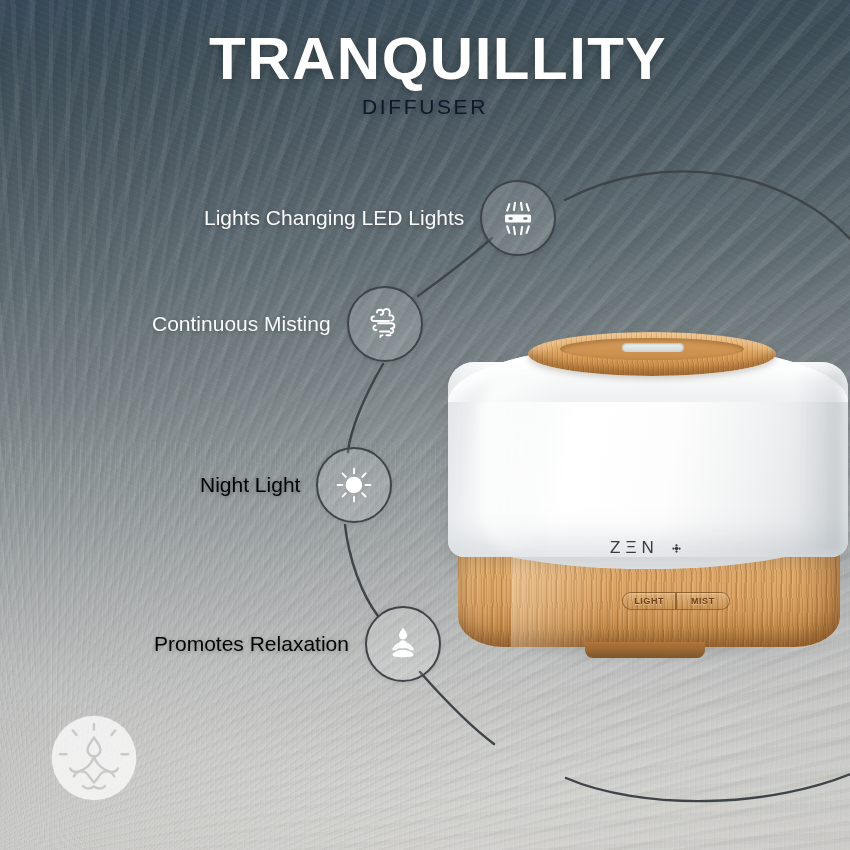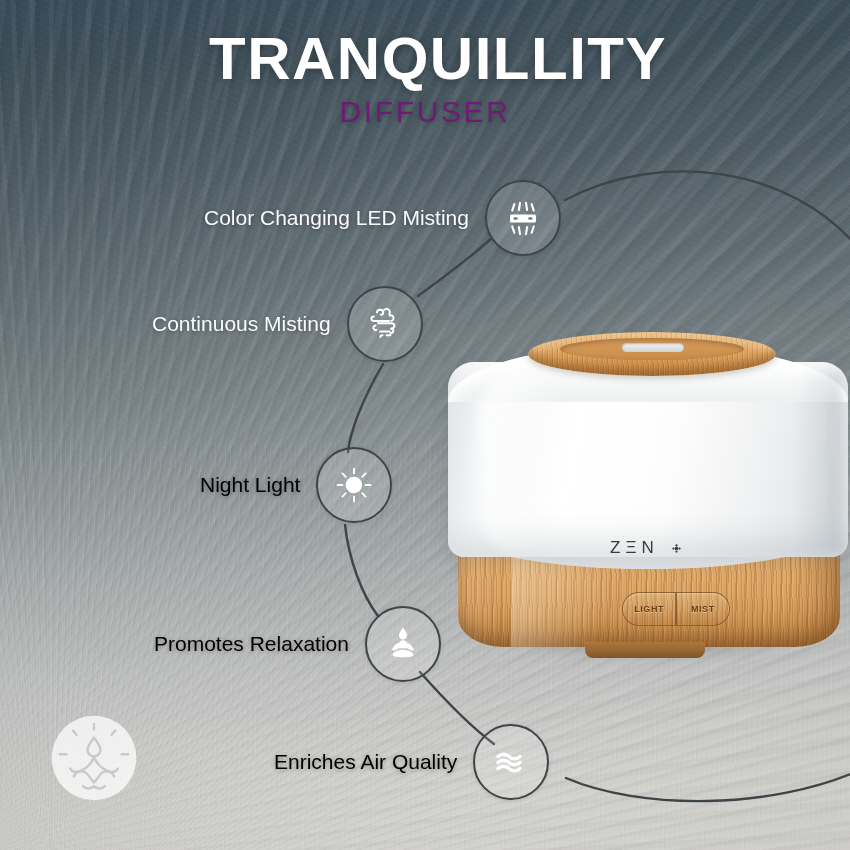--- a/index.html
+++ b/index.html
@@ -76,22 +76,22 @@
   
   .header { position:absolute; left:0; right:0; top:28px; text-align:center; }
   .title {
     font-size:60px; font-weight:700; letter-spacing:1.5px;
     color:#ffffff; line-height:1.02;
     text-shadow:0 2px 8px rgba(0,0,0,.28);
     margin-left:26px;
   }
   .subtitle {
     margin-top:6px;
-    font-size:30px; font-weight:400; letter-spacing:2.6px;
-    color:#701a75;
+    font-size:21px; font-weight:400; letter-spacing:2.6px;
+    color:#0f172a;
     text-shadow:0 1px 5px rgba(0,0,0,.25);
   }
 
   
   .arc { position:absolute; inset:0; }
 
   
   .product { position:absolute; left:410px; top:320px; width:470px; height:380px; }
 
   .shadow-ground {
@@ -203,21 +203,21 @@
   
   .brand {
     position:absolute; left:200px; top:218px;
     display:flex; align-items:center; gap:12px;
     font-size:17px; letter-spacing:5px; color:#3b3b3d; font-weight:400;
   }
   .brand-mark { width:9px; height:9px; margin-left:1px; }
 
   
   .ctrl {
-    position:absolute; left:212px; top:272px; width:108px; height:34px;
+    position:absolute; left:212px; top:272px; width:108px; height:18px;
     border-radius:17px;
     border:1.4px solid rgba(104,63,22,.62);
     display:flex; align-items:stretch;
     background:linear-gradient(180deg, rgba(255,236,204,.20), rgba(140,90,36,.12));
     box-shadow:inset 0 1px 2px rgba(255,240,212,.35);
   }
   .ctrl-btn {
     flex:1; display:flex; align-items:center; justify-content:center;
     font-size:9px; letter-spacing:.6px; color:#6a4017; font-weight:700;
     text-shadow:0 1px 0 rgba(255,235,200,.45);
@@ -309,21 +309,21 @@
     </div>
 
     <div class="ctrl">
       <div class="ctrl-btn">LIGHT</div>
       <div class="ctrl-div"></div>
       <div class="ctrl-btn">MIST</div>
     </div>
   </div>
 
   <div class="feature dark" style="left:204px; top:180px;">
-    <div class="feature-label">Color Changing LED Misting</div>
+    <div class="feature-label">Lights Changing LED Lights</div>
     <div class="icon-circle">
       <svg width="44" height="44" viewBox="0 0 44 44">
         <rect x="9" y="18.5" width="26" height="8" rx="1.6" fill="#ffffff"></rect>
         <rect x="12.5" y="21.3" width="4.2" height="2.4" rx="1.2" fill="#70787e"></rect>
         <rect x="27.3" y="21.3" width="4.2" height="2.4" rx="1.2" fill="#70787e"></rect>
         <g stroke="#ffffff" stroke-width="2.1" stroke-linecap="round">
           <line x1="13.4" y1="8.2" x2="11.2" y2="14.6"></line>
           <line x1="19.0" y1="6.9" x2="17.9" y2="14.0"></line>
           <line x1="25.0" y1="6.9" x2="26.1" y2="14.0"></line>
           <line x1="30.6" y1="8.2" x2="32.8" y2="14.6"></line>
@@ -383,30 +383,20 @@
       <svg width="44" height="44" viewBox="0 0 44 44">
         <path d="M22 5.5c2.6 3.4 4 5.9 4 7.9 0 2.3-1.8 4.1-4 4.1s-4-1.8-4-4.1c0-2 1.4-4.5 4-7.9z" fill="#ffffff"></path>
         <path d="M22 18.3c2.4 0 4.3 2 4.3 4.4v3.6h-8.6v-3.6c0-2.4 1.9-4.4 4.3-4.4z" fill="#ffffff"></path>
         <path d="M17.8 20.6c-2.6 1.3-5 3.5-6.4 6.1-.5 1 .1 2 1.2 1.8 2-.4 3.8-1.2 5.3-2.3z" fill="#ffffff"></path>
         <path d="M26.2 20.6c2.6 1.3 5 3.5 6.4 6.1.5 1-.1 2-1.2 1.8-2-.4-3.8-1.2-5.3-2.3z" fill="#ffffff"></path>
         <path d="M12.2 31.2c2.4-2.2 6-3.4 9.8-3.4s7.4 1.2 9.8 3.4c1.2 1.1.7 3-1 3.3-2.6.5-5.7.8-8.8.8s-6.2-.3-8.8-.8c-1.7-.3-2.2-2.2-1-3.3z" fill="#ffffff"></path>
       </svg>
     </div>
   </div>
 
-  <div class="feature" style="left:274px; top:724px;">
-    <div class="feature-label">Enriches Air Quality</div>
-    <div class="icon-circle">
-      <svg width="46" height="46" viewBox="0 0 46 46" fill="none" stroke="#ffffff" stroke-width="3.4" stroke-linecap="round">
-        <path d="M10 17.5c3.6-3.2 7.1-3.2 11 0 3.9 3.2 7.4 3.2 11 0"></path>
-        <path d="M10 23.5c3.6-3.2 7.1-3.2 11 0 3.9 3.2 7.4 3.2 11 0"></path>
-        <path d="M10 29.5c3.6-3.2 7.1-3.2 11 0 3.9 3.2 7.4 3.2 11 0"></path>
-      </svg>
-    </div>
-  </div>
 
   <svg class="watermark" viewBox="0 0 100 100">
     <circle cx="50" cy="50" r="46" fill="#ffffff" opacity=".80"></circle>
     <g fill="none" stroke="#c9cbca" stroke-width="2.6" stroke-linecap="round">
       <path d="M50 28c4.8 6.2 7 10 7 13.2 0 3.9-3.1 7-7 7s-7-3.1-7-7c0-3.2 2.2-7 7-13.2z"></path>
       <path d="M50 48.5c-2.5 7.5-8.5 13.5-16.5 16"></path>
       <path d="M50 48.5c2.5 7.5 8.5 13.5 16.5 16"></path>
       <path d="M33.5 64.5c-4.5 1.4-8 0-9.5-3"></path>
       <path d="M66.5 64.5c4.5 1.4 8 0 9.5-3"></path>
       <path d="M28 70c2.5-5 8-7 12.5-4.5 4.2 2.3 5.5 7.5 9.5 11"></path>

